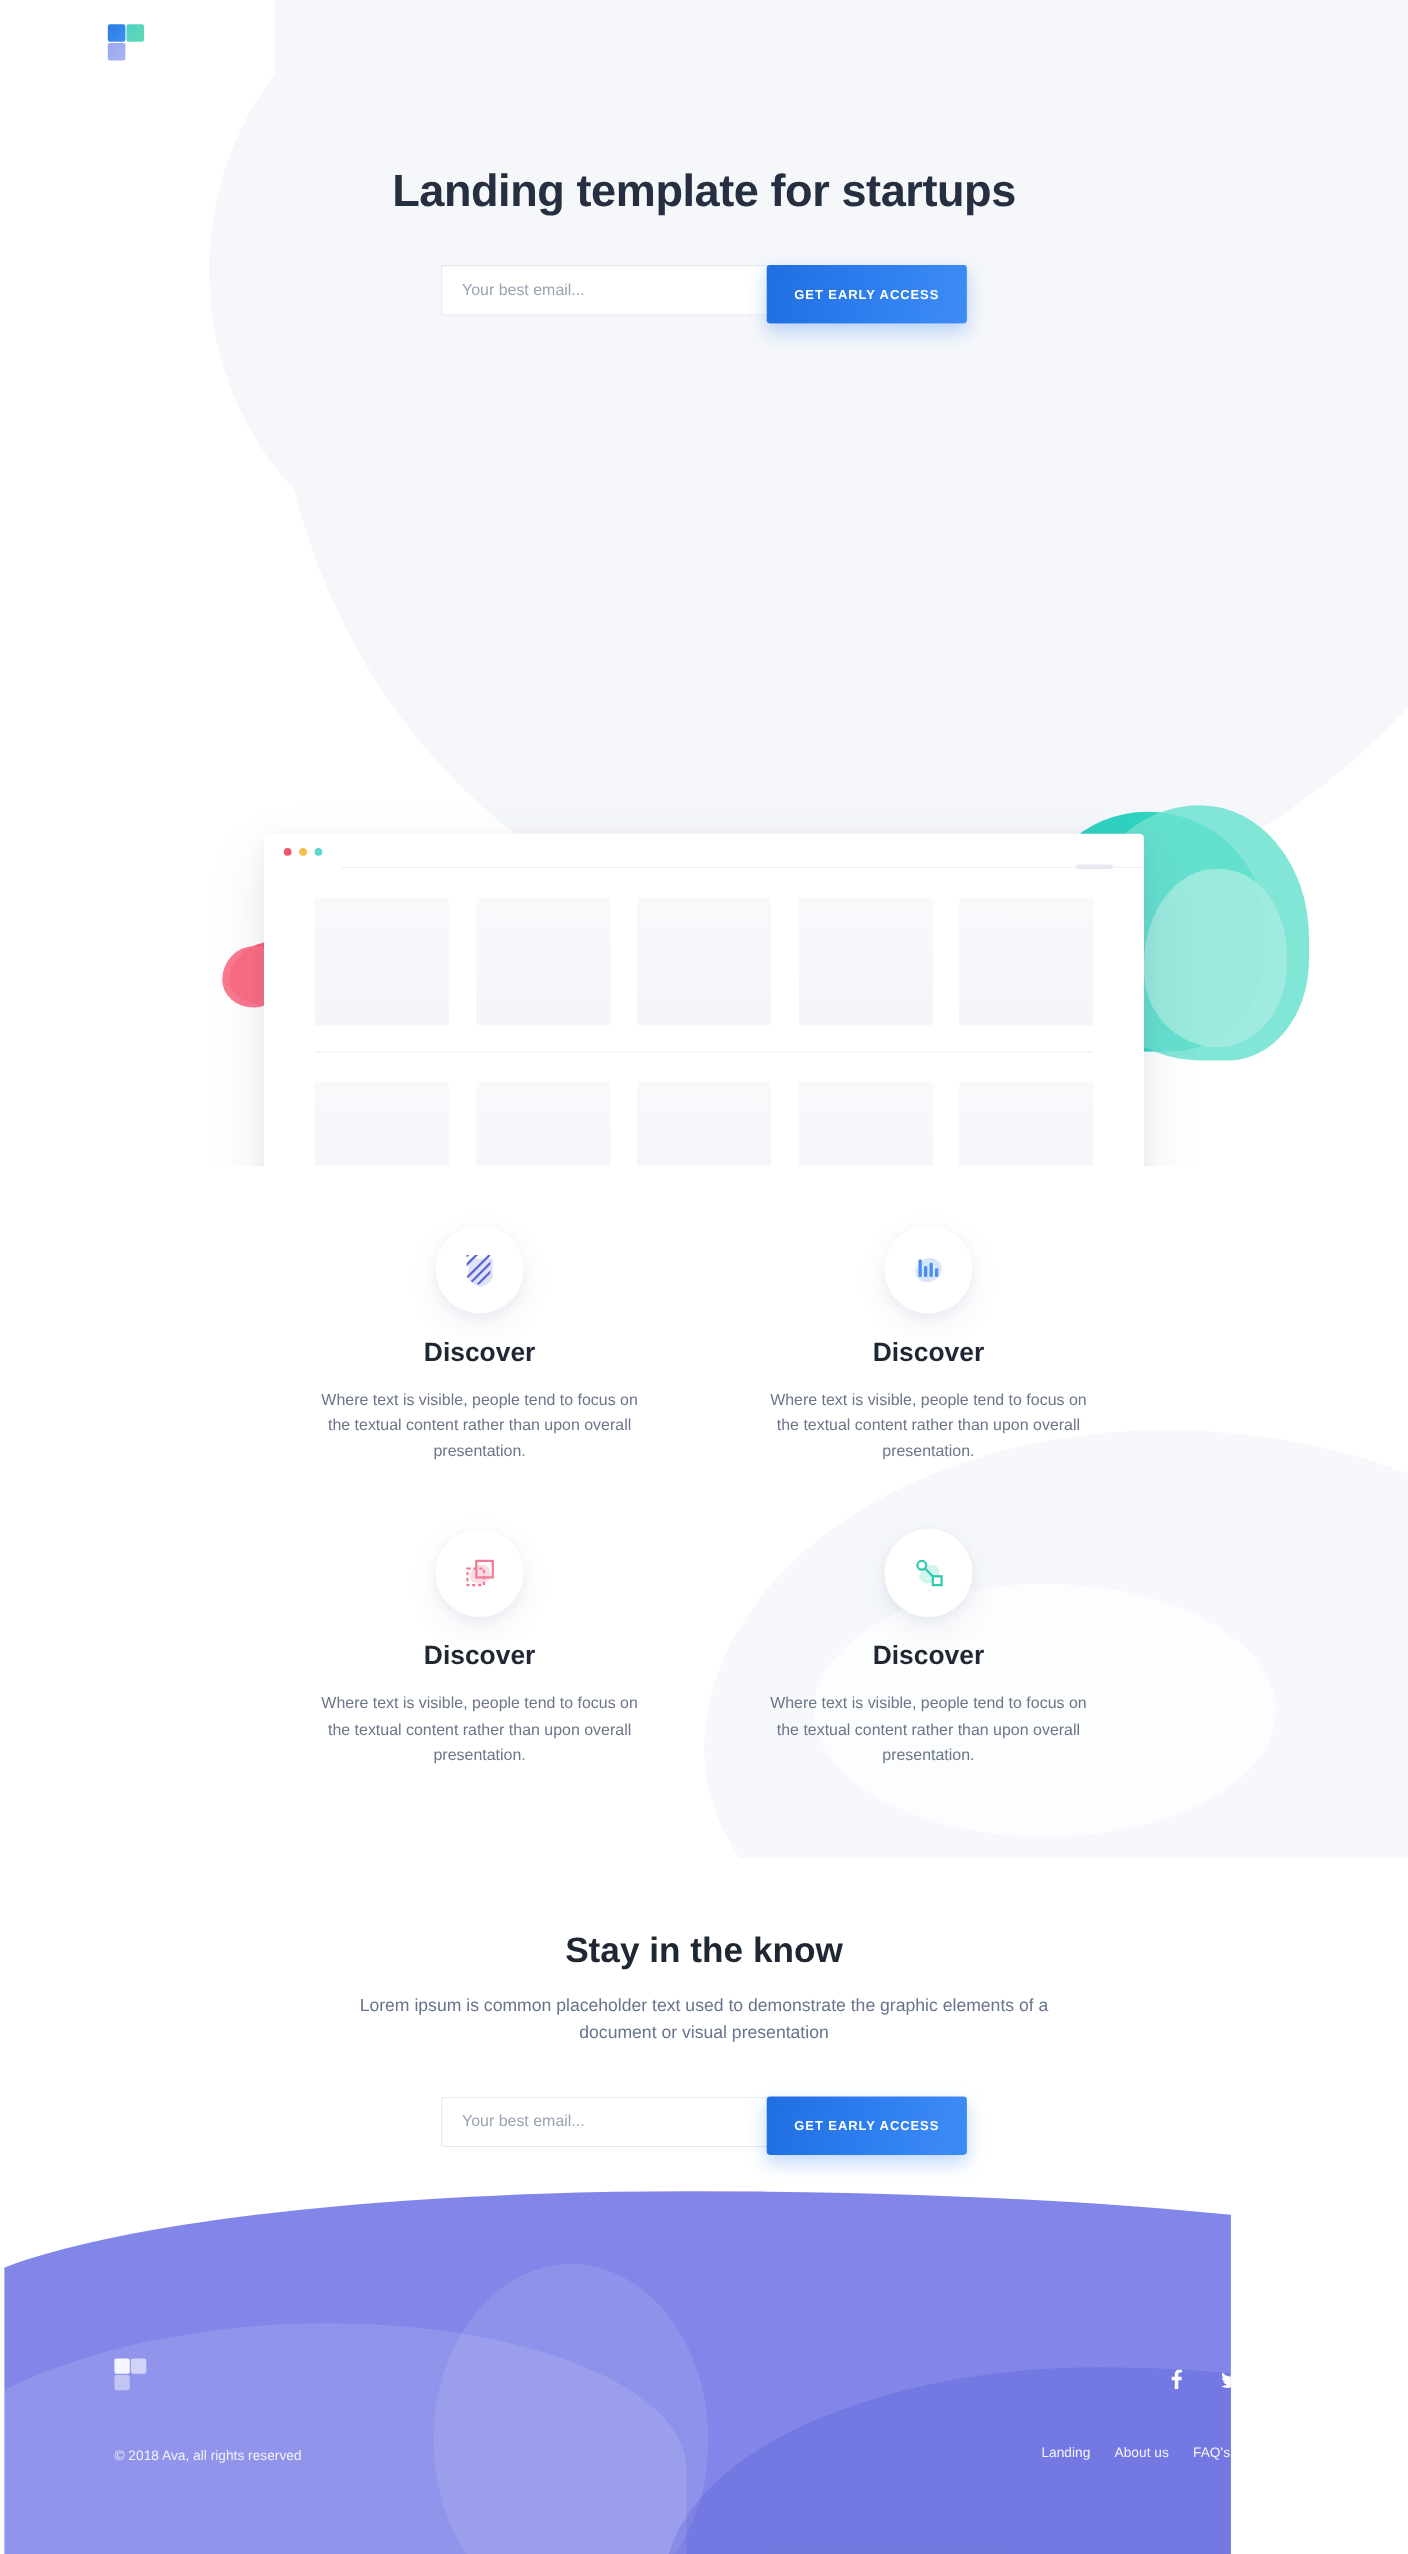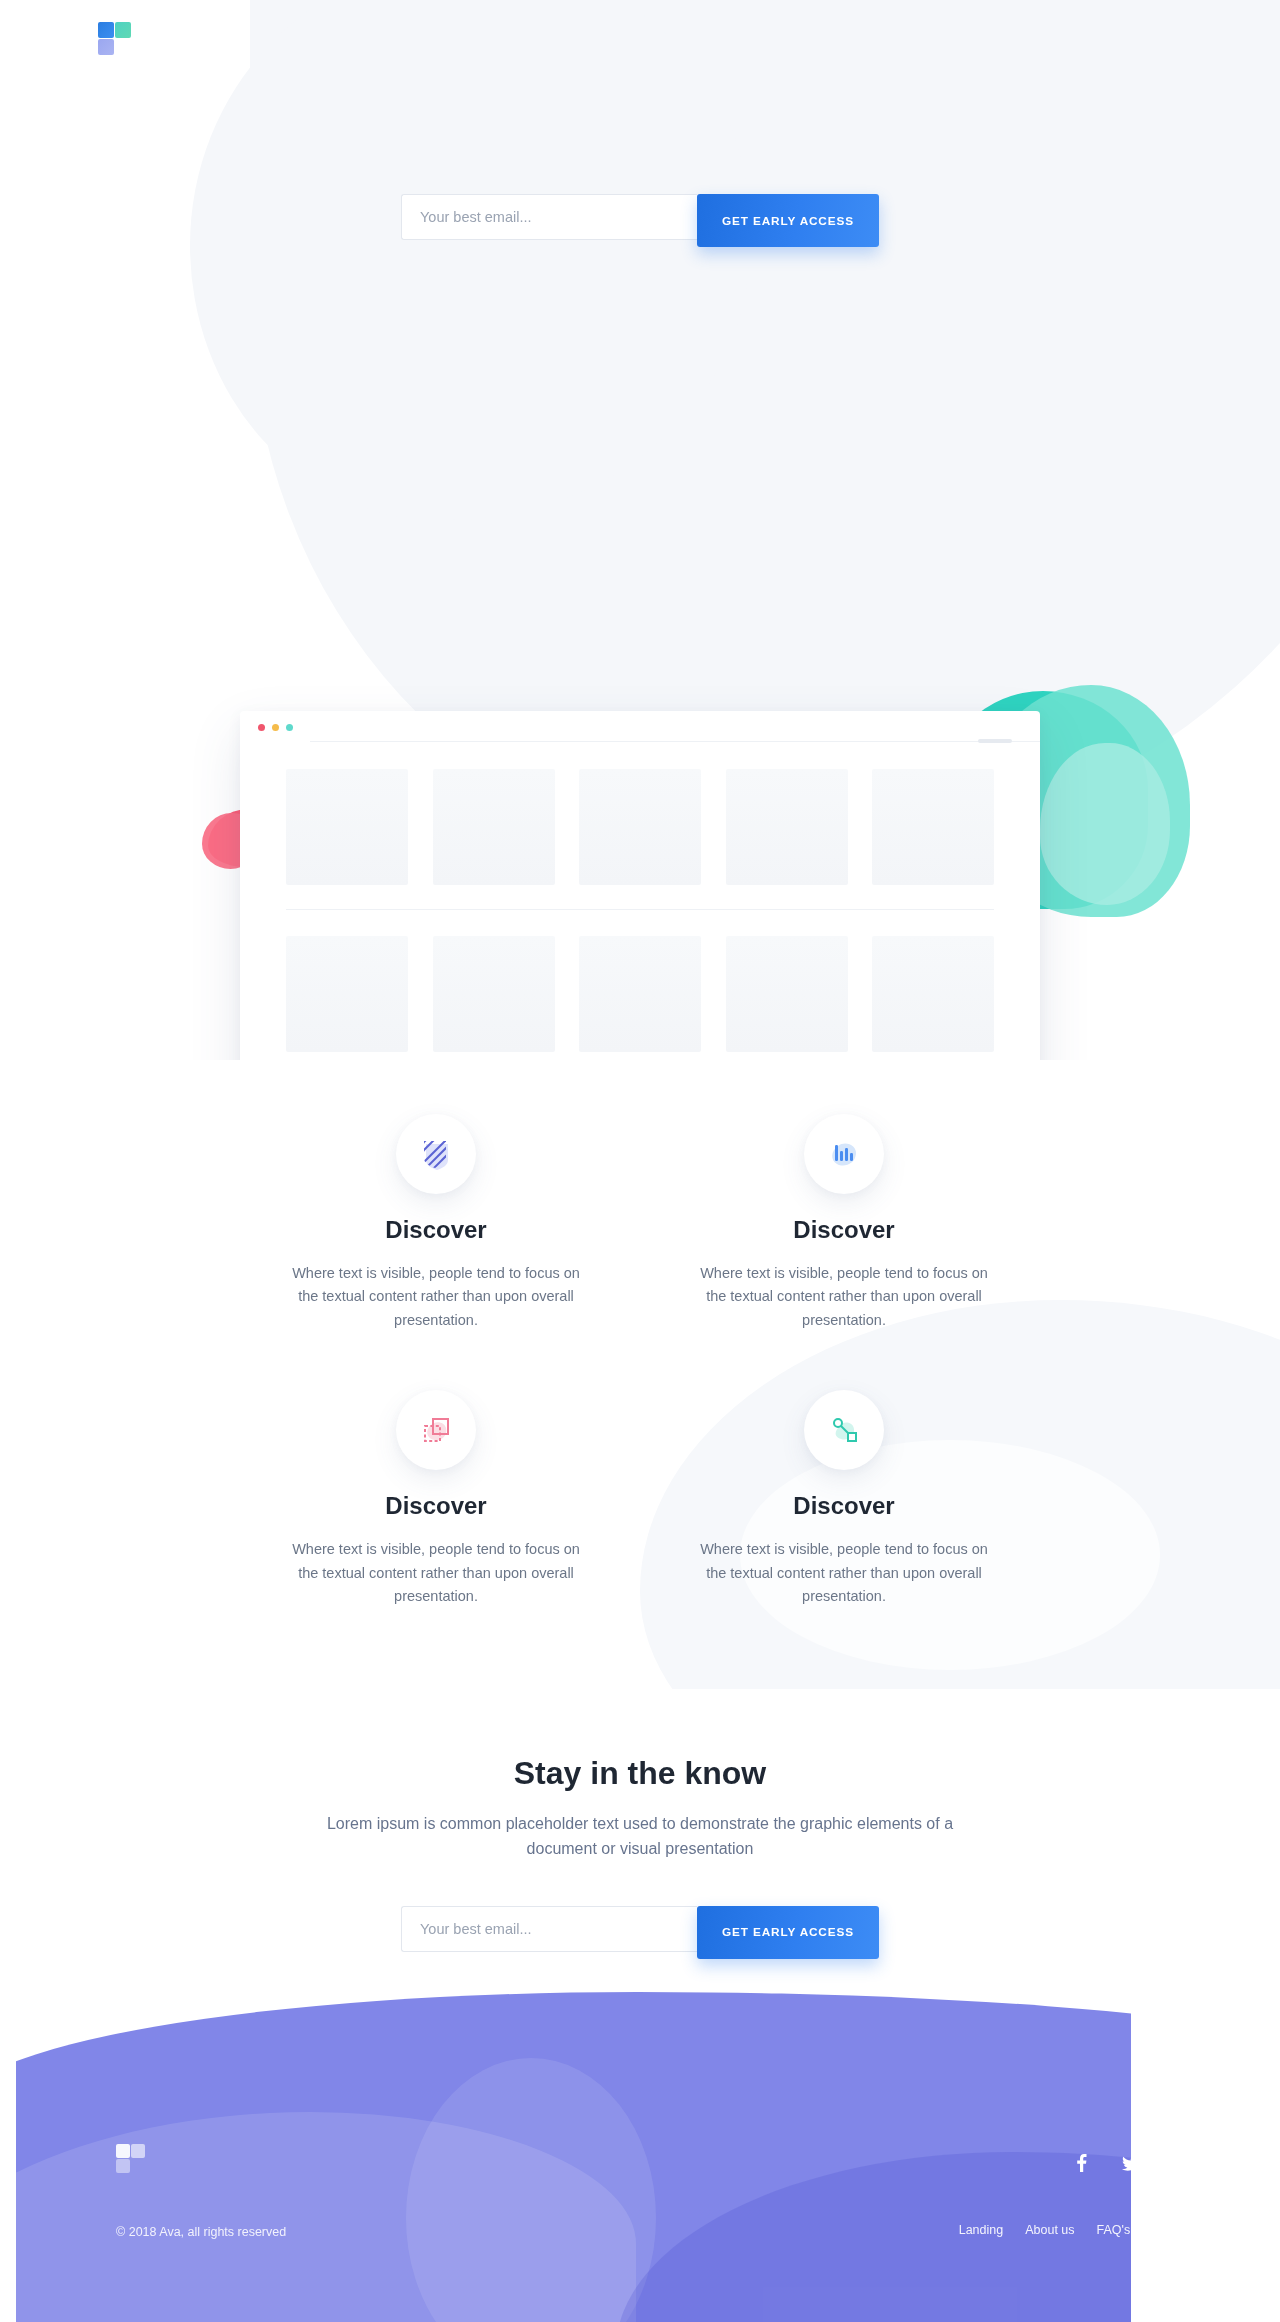--- a/index.html
+++ b/index.html
@@ -177,21 +177,21 @@
     background:#fff; text-align:center; z-index:6;
   }
   .cta-title { font-size:32px; font-weight:700; color:#1f2733; }
   .cta-sub {
     margin:20px auto 0; width:660px;
     font-size:16px; line-height:1.56; color:#67748e;
   }
 
   
   .footer {
-    position:absolute; left:16px; bottom:0; width:1115px; height:360px;
+    position:absolute; left:4px; bottom:0; width:1115px; height:360px;
     overflow:hidden; z-index:8;
   }
   .foot-wave {
     position:absolute; left:-60px; top:30px; width:1420px; height:420px;
     background:#8186e8;
     border-radius:48% 52% 0 0 / 28% 20% 0 0;
   }
   .foot-b1 {
     position:absolute; left:-120px; top:150px; width:740px; height:330px;
     background:rgba(255,255,255,.12);
@@ -245,20 +245,21 @@
     <div class="hero-bg-blob"></div>
     <div class="hero-bg-blob2"></div>
 
     <div class="logo">
       <span class="sq-a"></span>
       <span class="sq-b"></span>
       <span class="sq-c"></span>
     </div>
 
     <div class="hero-inner">
+      <h1 class="hero-title">Landing template for startups</h1>
 
       <form class="email-form">
         <input class="email-input" type="text" placeholder="Your best email..." style="">
         <button class="cta-btn" type="submit">GET EARLY ACCESS</button>
       </form>
     </div>
 
     <div class="mock-wrap">
       <div class="blob blob-teal-a"></div>
       <div class="blob blob-teal-b"></div>

